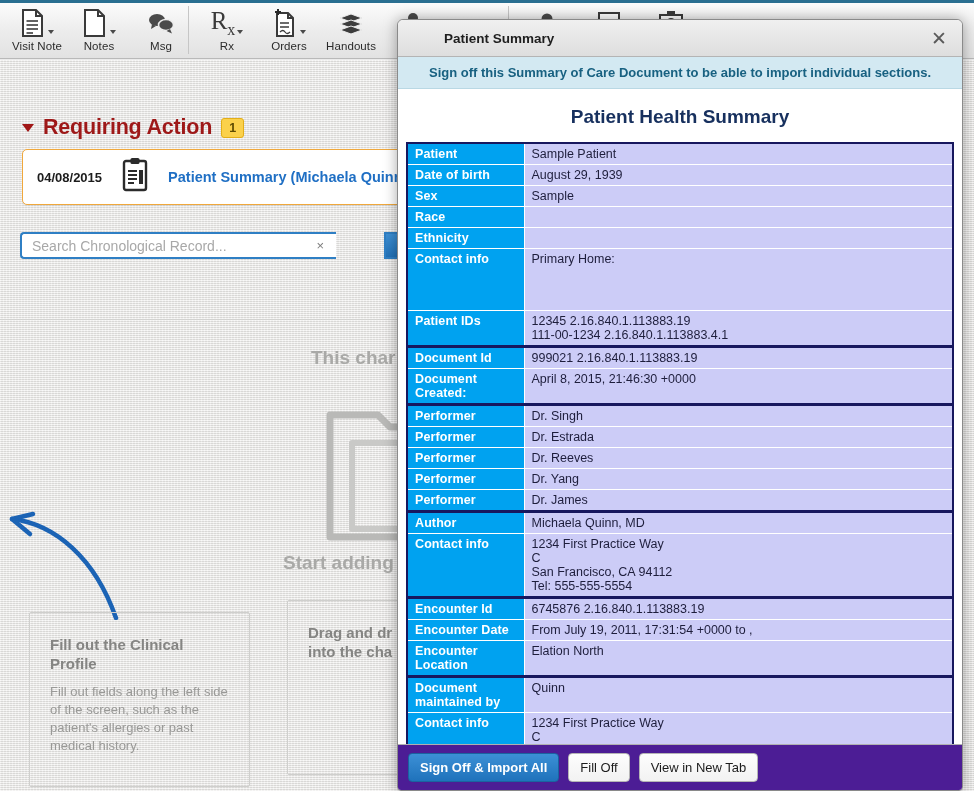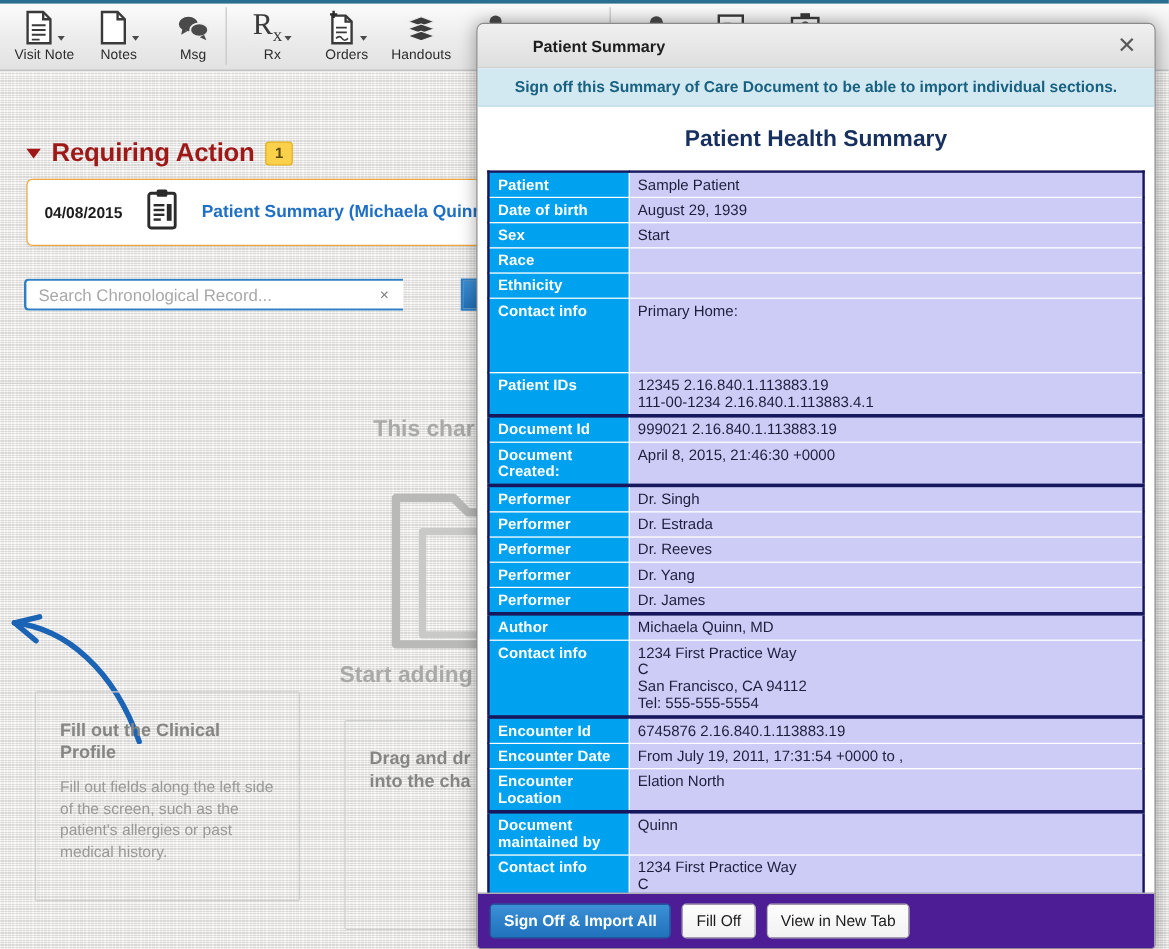--- a/index.html
+++ b/index.html
@@ -121,21 +121,21 @@
   .tip {
     position: absolute; border: 1px solid #cfcfcd; border-radius: 2px;
     padding: 22px 20px 0 20px;
   }
   .tip-h {
     font-size: 15px; font-weight: bold; color: #858583; line-height: 19px;
   }
   .tip-p {
     margin-top: 10px; font-size: 13px; color: #999997; line-height: 18px;
   }
-  #tip1 { left: 29px; top: 576px; width: 221px; height: 175px; }
+  #tip1 { left: 29px; top: 612px; width: 221px; height: 175px; }
   #tip2 { left: 287px; top: 600px; width: 221px; height: 175px; }
 
   
   #modal {
     position: absolute; left: 397px; top: 19px; width: 566px; height: 772px;
     background: #fff;
     border: 1px solid #8a8a8a; border-radius: 6px 6px 4px 4px;
     box-shadow: 0 0 14px rgba(0,0,0,.34);
     overflow: hidden;
     display: flex; flex-direction: column;
@@ -420,21 +420,21 @@
           <tr>
             <td class="k">Patient</td>
             <td class="v">Sample Patient</td>
           </tr>
           <tr>
             <td class="k">Date of birth</td>
             <td class="v">August 29, 1939</td>
           </tr>
           <tr>
             <td class="k">Sex</td>
-            <td class="v">Start</td>
+            <td class="v">Sample</td>
           </tr>
           <tr>
             <td class="k">Race</td>
             <td class="v"></td>
           </tr>
           <tr>
             <td class="k">Ethnicity</td>
             <td class="v"></td>
           </tr>
           <tr>

